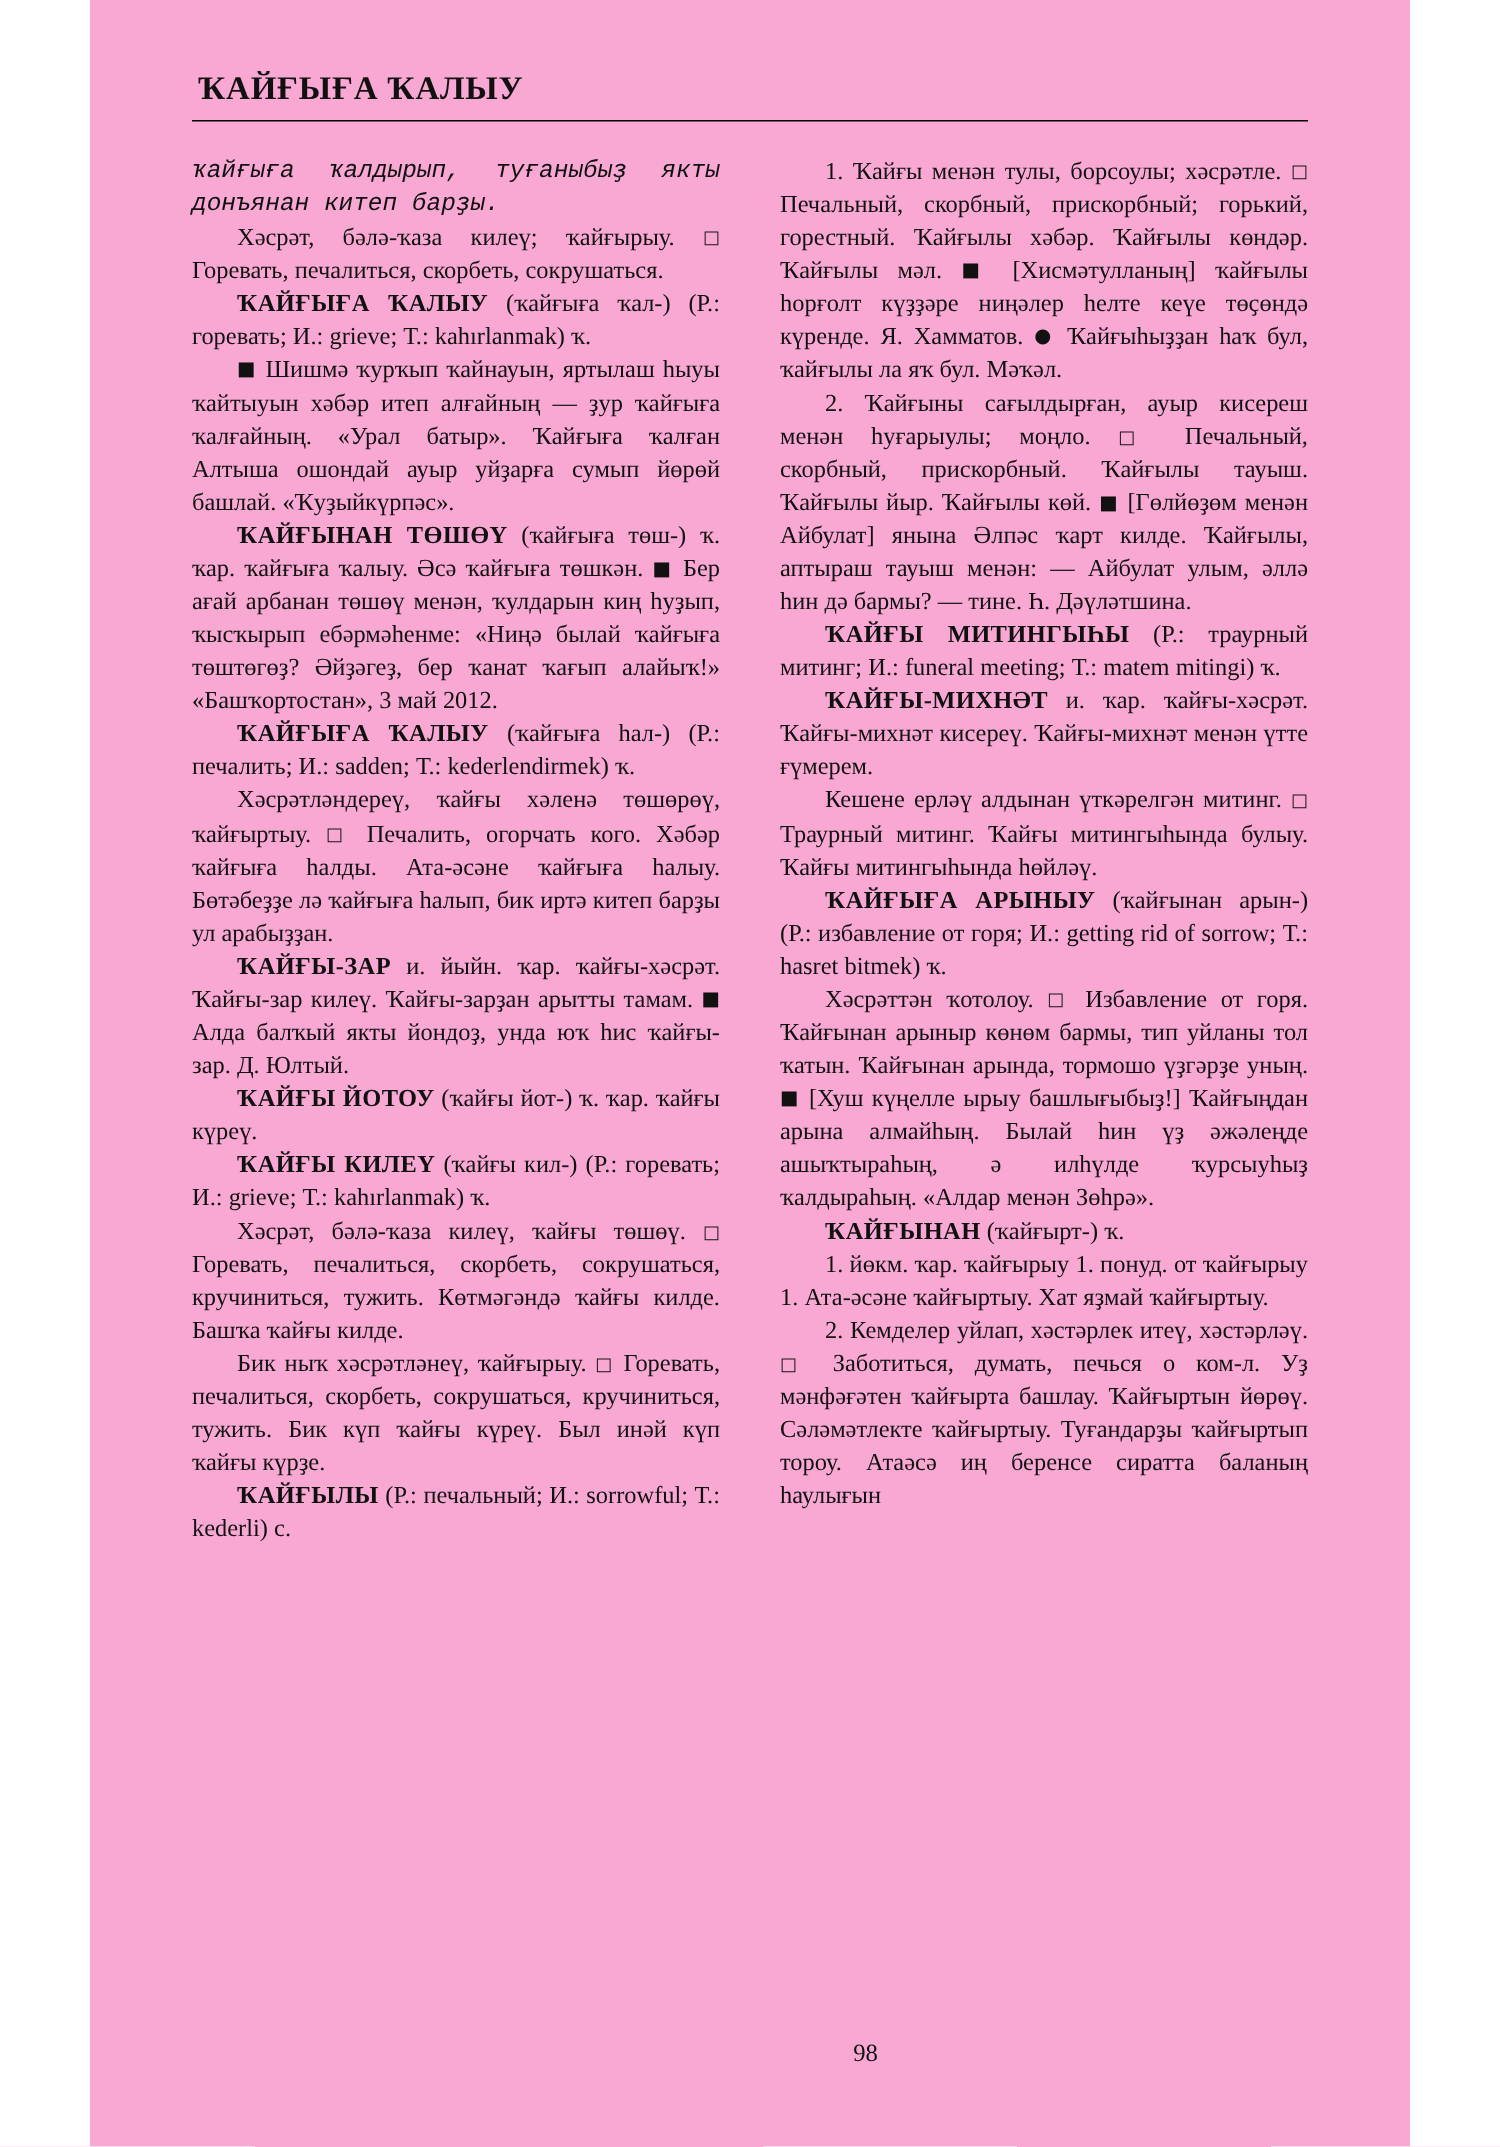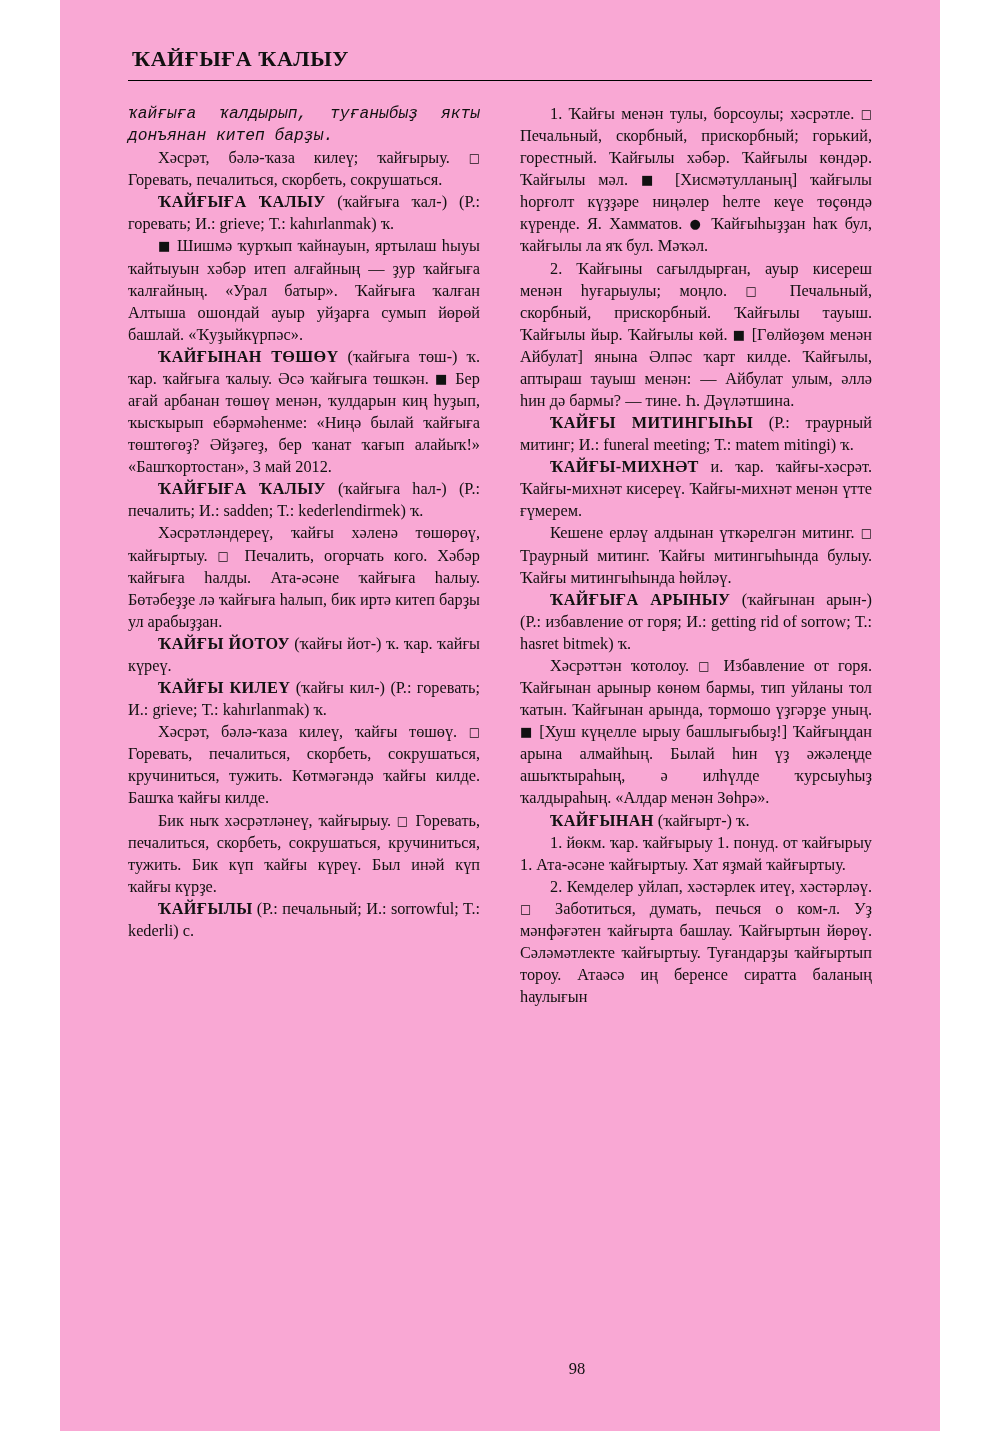--- a/index.html
+++ b/index.html
@@ -88,20 +88,21 @@
   <div class="columns">
 
     <div class="col">
       <p class="noind it">ҡайғыға ҡалдырып, туғаныбыҙ якты донъянан китеп барҙы.</p>
       <p>Хәсрәт, бәлә-ҡаза килеү; ҡайғырыу. <span class="sq">□</span> Горевать, печалиться, скорбеть, сокрушаться.</p>
       <p><span class="hw">ҠАЙҒЫҒА ҠАЛЫУ</span> (ҡайғыға ҡал-) (Р.: горевать; И.: grieve; Т.: kahırlanmak) ҡ.</p>
       <p><span class="bul">■</span> Шишмә ҡурҡып ҡайнауын, яртылаш һыуы ҡайтыуын хәбәр итеп алғайның — ҙур ҡайғыға ҡалғайның. «Урал батыр». Ҡайғыға ҡалған Алтыша ошондай ауыр уйҙарға сумып йөрөй башлай. «Ҡуҙыйкүрпәс».</p>
       <p><span class="hw">ҠАЙҒЫНАН ТӨШӨҮ</span> (ҡайғыға төш-) ҡ. ҡар. ҡайғыға ҡалыу. Әсә ҡайғыға төшкән. <span class="bul">■</span> Бер ағай арбанан төшөү менән, ҡулдарын киң һуҙып, ҡысҡырып ебәрмәһенме: «Ниңә былай ҡайғыға төштөгөҙ? Әйҙәгеҙ, бер ҡанат ҡағып алайыҡ!» «Башҡортостан», 3 май 2012.</p>
       <p><span class="hw">ҠАЙҒЫҒА ҠАЛЫУ</span> (ҡайғыға һал-) (Р.: печалить; И.: sadden; Т.: kederlendirmek) ҡ.</p>
       <p>Хәсрәтләндереү, ҡайғы хәленә төшөрөү, ҡайғыртыу. <span class="sq">□</span> Печалить, огорчать кого. Хәбәр ҡайғыға һалды. Ата-әсәне ҡайғыға һалыу. Бөтәбеҙҙе лә ҡайғыға һалып, бик иртә китеп барҙы ул арабыҙҙан.</p>
+      <p><span class="hw">ҠАЙҒЫ-ЗАР</span> и. йыйн. ҡар. ҡайғы-хәсрәт. Ҡайғы-зар килеү. Ҡайғы-зарҙан арытты тамам. <span class="bul">■</span> Алда балҡый якты йондоҙ, унда юҡ һис ҡайғы-зар. Д. Юлтый.</p>
       <p><span class="hw">ҠАЙҒЫ ЙОТОУ</span> (ҡайғы йот-) ҡ. ҡар. ҡайғы күреү.</p>
       <p><span class="hw">ҠАЙҒЫ КИЛЕҮ</span> (ҡайғы кил-) (Р.: горевать; И.: grieve; Т.: kahırlanmak) ҡ.</p>
       <p>Хәсрәт, бәлә-ҡаза килеү, ҡайғы төшөү. <span class="sq">□</span> Горевать, печалиться, скорбеть, сокрушаться, кручиниться, тужить. Көтмәгәндә ҡайғы килде. Башҡа ҡайғы килде.</p>
       <p>Бик ныҡ хәсрәтләнеү, ҡайғырыу. <span class="sq">□</span> Горевать, печалиться, скорбеть, сокрушаться, кручиниться, тужить. Бик күп ҡайғы күреү. Был инәй күп ҡайғы күрҙе.</p>
       <p><span class="hw">ҠАЙҒЫЛЫ</span> (Р.: печальный; И.: sorrowful; Т.: kederli) с.</p>
     </div>
 
     <div class="col">
       <p>1. Ҡайғы менән тулы, борсоулы; хәсрәтле. <span class="sq">□</span> Печальный, скорбный, прискорбный; горький, горестный. Ҡайғылы хәбәр. Ҡайғылы көндәр. Ҡайғылы мәл. <span class="bul">■</span> [Хисмәтулланың] ҡайғылы һорғолт күҙҙәре ниңәлер һелте кеүе төҫөндә күренде. Я. Хамматов. <span class="bul">●</span> Ҡайғыһыҙҙан һаҡ бул, ҡайғылы ла яҡ бул. Мәҡәл.</p>
       <p>2. Ҡайғыны сағылдырған, ауыр кисереш менән һуғарыулы; моңло. <span class="sq">□</span> Печальный, скорбный, прискорбный. Ҡайғылы тауыш. Ҡайғылы йыр. Ҡайғылы көй. <span class="bul">■</span> [Гөлйөҙөм менән Айбулат] янына Әлпәс ҡарт килде. Ҡайғылы, аптыраш тауыш менән: — Айбулат улым, әллә һин дә бармы? — тине. Һ. Дәүләтшина.</p>

